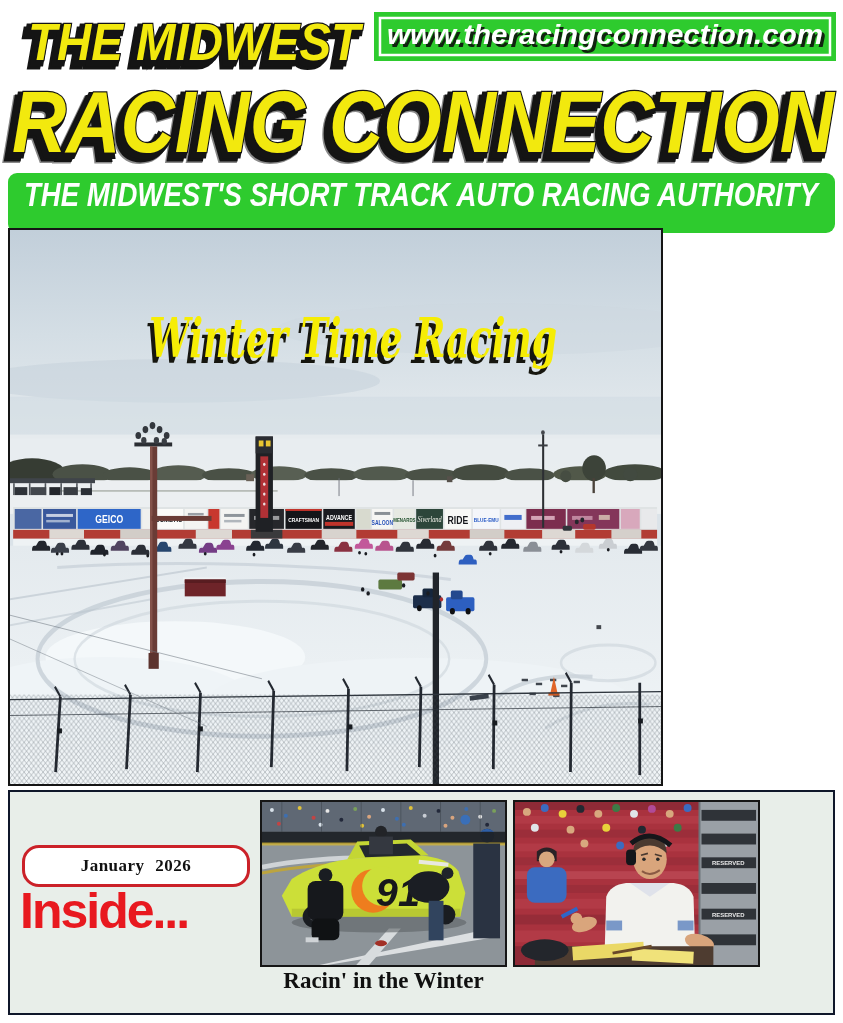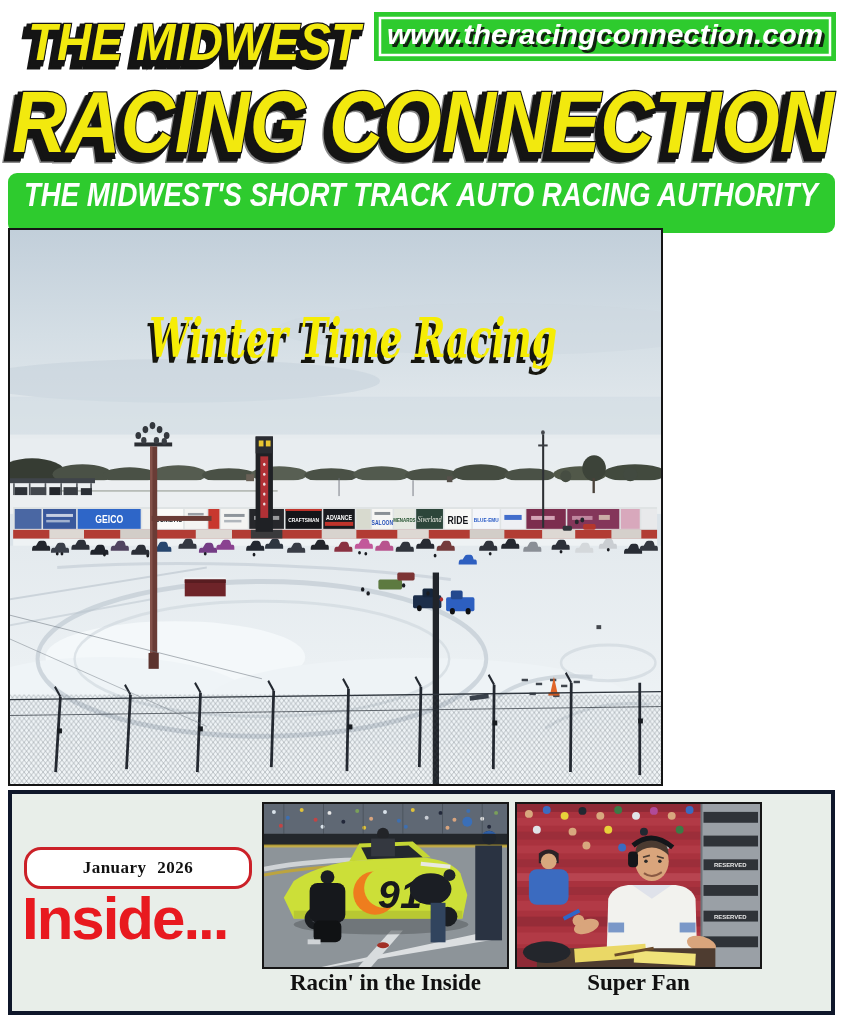--- a/index.html
+++ b/index.html
@@ -11,26 +11,26 @@
   
   #tagline-banner{left:8px;top:173px;width:827px;height:60px;background:#2ecb2e;
       border-radius:9px;}
   #tagline-banner svg{display:block;}
   
   #cover-photo{left:8px;top:228px;width:655px;height:558px;border:2px solid #151515;
       box-sizing:border-box;background:#dbe3e9;}
   #cover-photo svg{display:block;width:100%;height:100%;}
   
   #footer-panel{left:8px;top:790px;width:827px;height:225px;background:#e8eee9;
-      border:4px solid #0f172a;box-sizing:border-box;}
+      border:2px solid #0f172a;box-sizing:border-box;}
   #jan-box{left:12px;top:53px;width:222px;height:36px;background:#fff;
       border:3px solid #cb2128;border-radius:17px;display:flex;align-items:center;
       justify-content:center;font-family:"Liberation Serif",serif;font-weight:bold;
       font-size:17px;color:#111;letter-spacing:.5px;word-spacing:6px;}
-  #inside-label{left:10px;top:90px;font-size:60px;font-weight:bold;color:#e8191f;
+  #inside-label{left:10px;top:90px;font-size:50px;font-weight:bold;color:#e8191f;
       letter-spacing:-2px;}
   .feature-photo{top:8px;width:247px;height:167px;border:2px solid #161616;
       box-sizing:border-box;background:#888;}
   .feature-photo svg{display:block;width:100%;height:100%;}
   #photo-south{left:250px;}
   #photo-fan{left:503px;}
   .caption{top:176px;width:247px;text-align:center;
       font-family:"Liberation Serif",serif;font-weight:bold;font-size:23px;color:#101010;}
   #caption-south{left:250px;}
   #caption-fan{left:503px;}
@@ -464,21 +464,21 @@
         <rect x="213" y="42" width="27" height="96" fill="#2a3342"></rect>
         <circle cx="227" cy="34" r="7" fill="#1e242c"></circle>
         <path d="M220,30 q7,-6 14,0" fill="#2e5fa8"></path>
         <circle cx="120" cy="30" r="6" fill="#222428"></circle>
         <rect x="108" y="35" width="24" height="18" fill="#343840"></rect>
         <circle cx="205" cy="18" r="5" fill="#3a6fb8"></circle>
         <ellipse cx="120" cy="143" rx="6" ry="3" fill="#a23026"></ellipse>
       </g>
     </svg>
   </div>
-  <div id="caption-south" class="caption abs">Racin' in the Inside</div>
+  <div id="caption-south" class="caption abs">Racin' in the Winter</div>
 
   <div id="photo-fan" class="feature-photo abs">
     <svg viewBox="0 0 245 165" preserveAspectRatio="none">
       <rect x="0" y="0" width="245" height="165" fill="#a9323e"></rect>
 
       <g>
         <rect x="0" y="0" width="245" height="8" fill="#8e2a36"></rect>
           <rect x="0" y="14" width="245" height="8" fill="#b23a46"></rect>
         <rect x="0" y="28" width="245" height="8" fill="#9c2e3a"></rect>
           <rect x="0" y="42" width="245" height="8" fill="#b23a46"></rect>
@@ -552,14 +552,13 @@
 
       <g>
         <rect x="20" y="146" width="180" height="19" fill="#4e3c30"></rect>
         <ellipse cx="30" cy="150" rx="24" ry="11" fill="#23262c"></ellipse>
         <rect x="58" y="144" width="72" height="14" fill="#ead866" transform="rotate(-4 94 151)"></rect>
         <rect x="118" y="150" width="62" height="12" fill="#f0e27a" transform="rotate(3 149 156)"></rect>
         <rect x="98" y="148" width="40" height="3" fill="#6a4a2a" transform="rotate(-10 118 149)"></rect>
       </g>
     </svg>
   </div>
-  <div id="caption-fan" class="caption abs">Super Fan</div>
 </div>
 
 </body></html>

